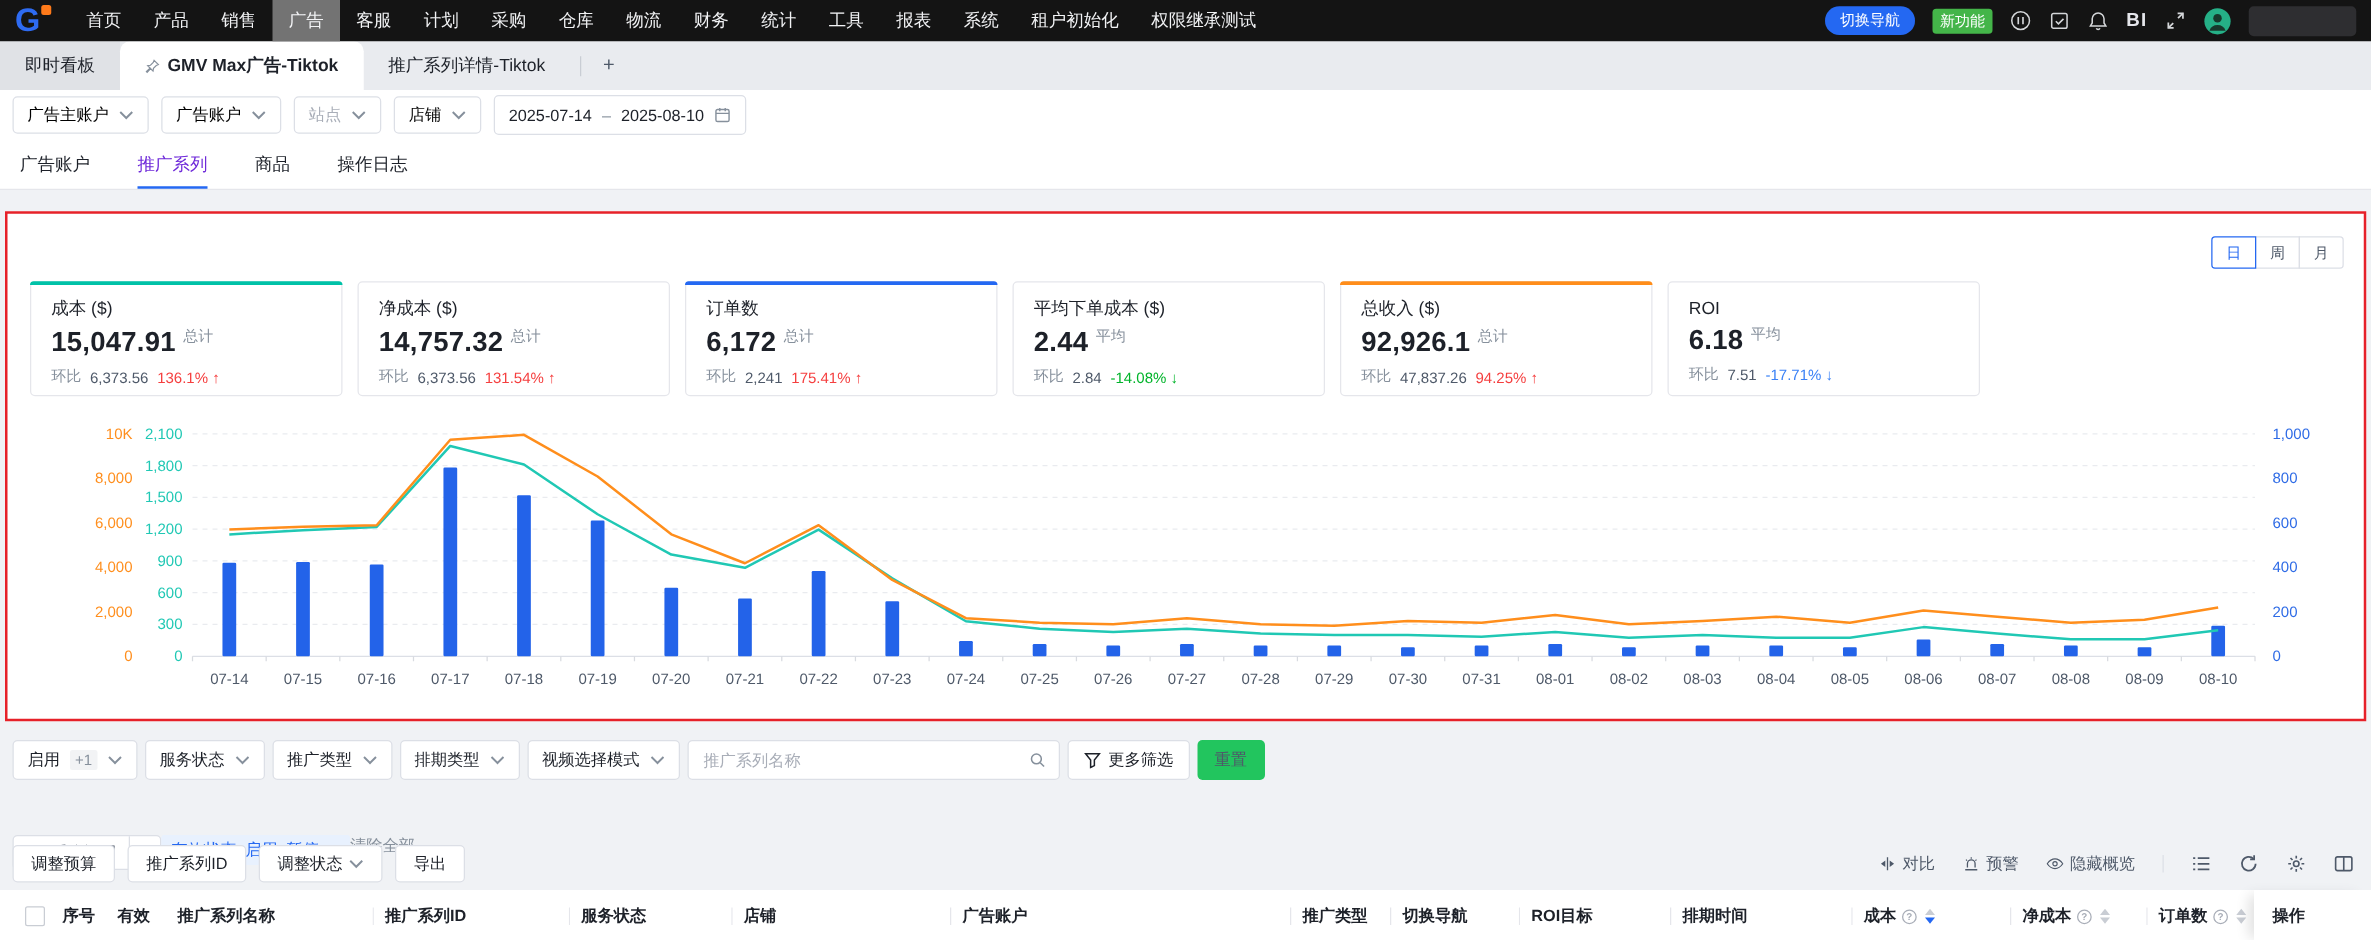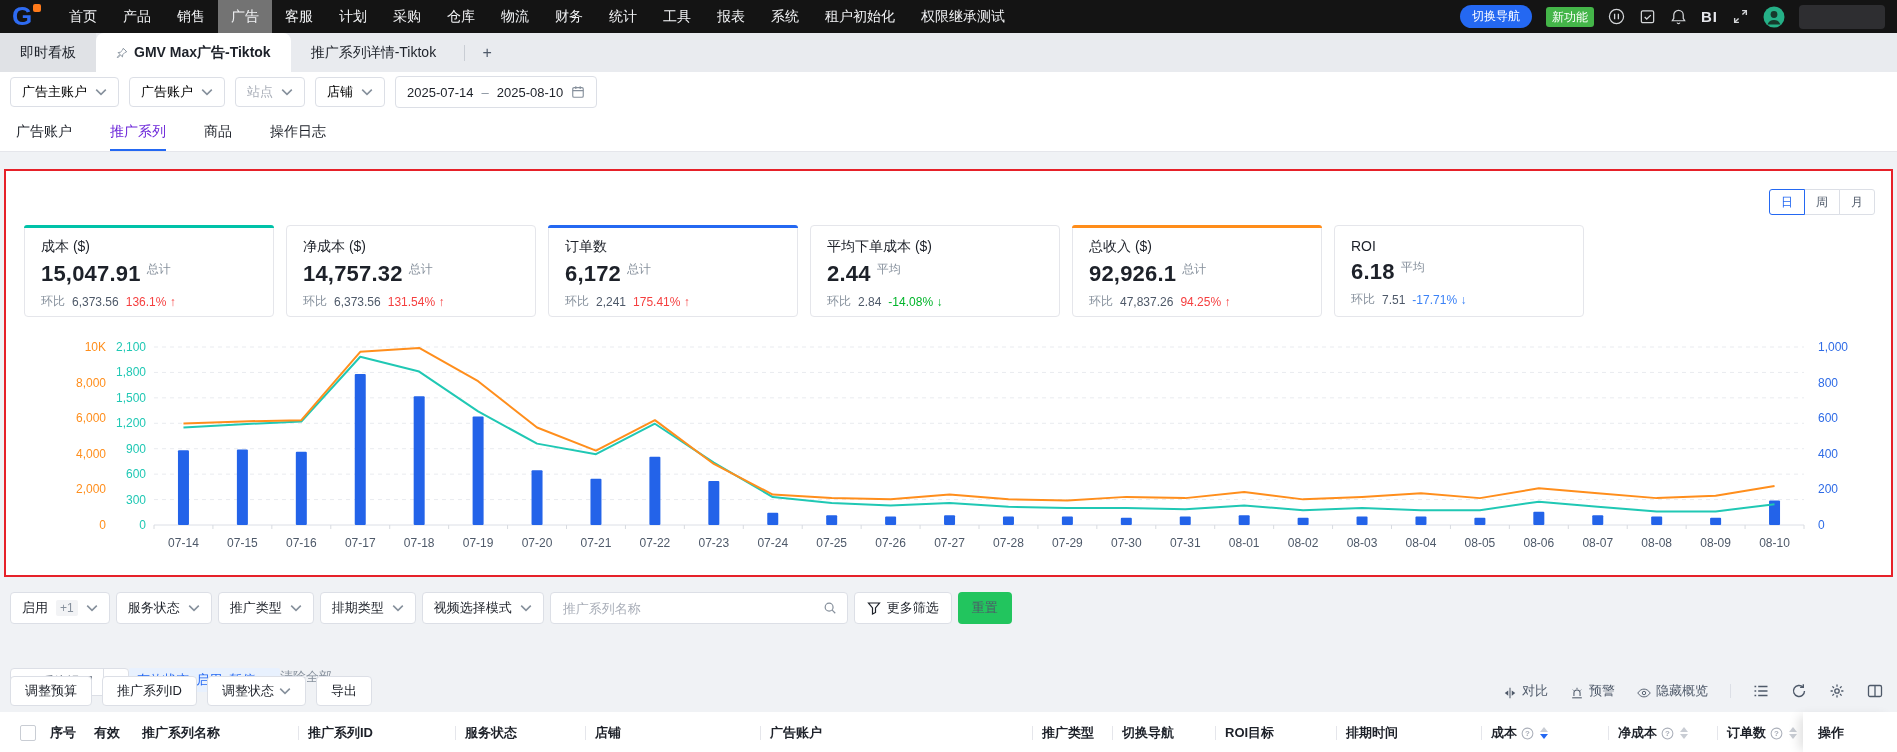--- a/index.html
+++ b/index.html
@@ -105,21 +105,21 @@
        padding:0 8px;border-radius:2px}
   .ftag-x{color:#7aa6f6;cursor:pointer;font-style:normal}
   .clear{font-size:13px;color:#86909c;cursor:pointer}
 
   
   .actionsrow{position:absolute;top:676px;left:10px;right:14px;display:flex;align-items:center;gap:10px}
   .abtn{height:30px;border:1px solid #dcdfe6;border-radius:4px;background:#fff;font-size:13px;color:#1d2129;
        padding:0 14px;display:flex;align-items:center;gap:5px;cursor:pointer;font-family:inherit}
   .abtn .ico{color:#86909c}
   .right-tools{margin-left:auto;display:flex;align-items:center;gap:22px;color:#4e5969;font-size:13px}
-  .rtool{display:flex;align-items:flex-end;gap:5px;cursor:pointer}
+  .rtool{display:flex;align-items:center;gap:5px;cursor:pointer}
   .vdiv{width:1px;height:14px;background:#dcdfe6}
   .ricon{color:#4e5969;cursor:pointer}
   .ricon svg{width:16px;height:16px}
 
   
   .thead{position:absolute;top:712px;left:0;right:0;height:42px;background:#fff;display:flex;
        align-items:center;font-size:13px;font-weight:bold;color:#1d2129;border-bottom:1px solid #f0f0f0}
   .cbcell{width:40px;display:flex;align-items:center}
   .cb{width:14px;height:14px;border:1px solid #c9cdd4;border-radius:2px;background:#fff;margin-left:20px;cursor:pointer}
   .th{display:flex;align-items:center;gap:4px;box-sizing:border-box;padding-left:10px;position:relative;

